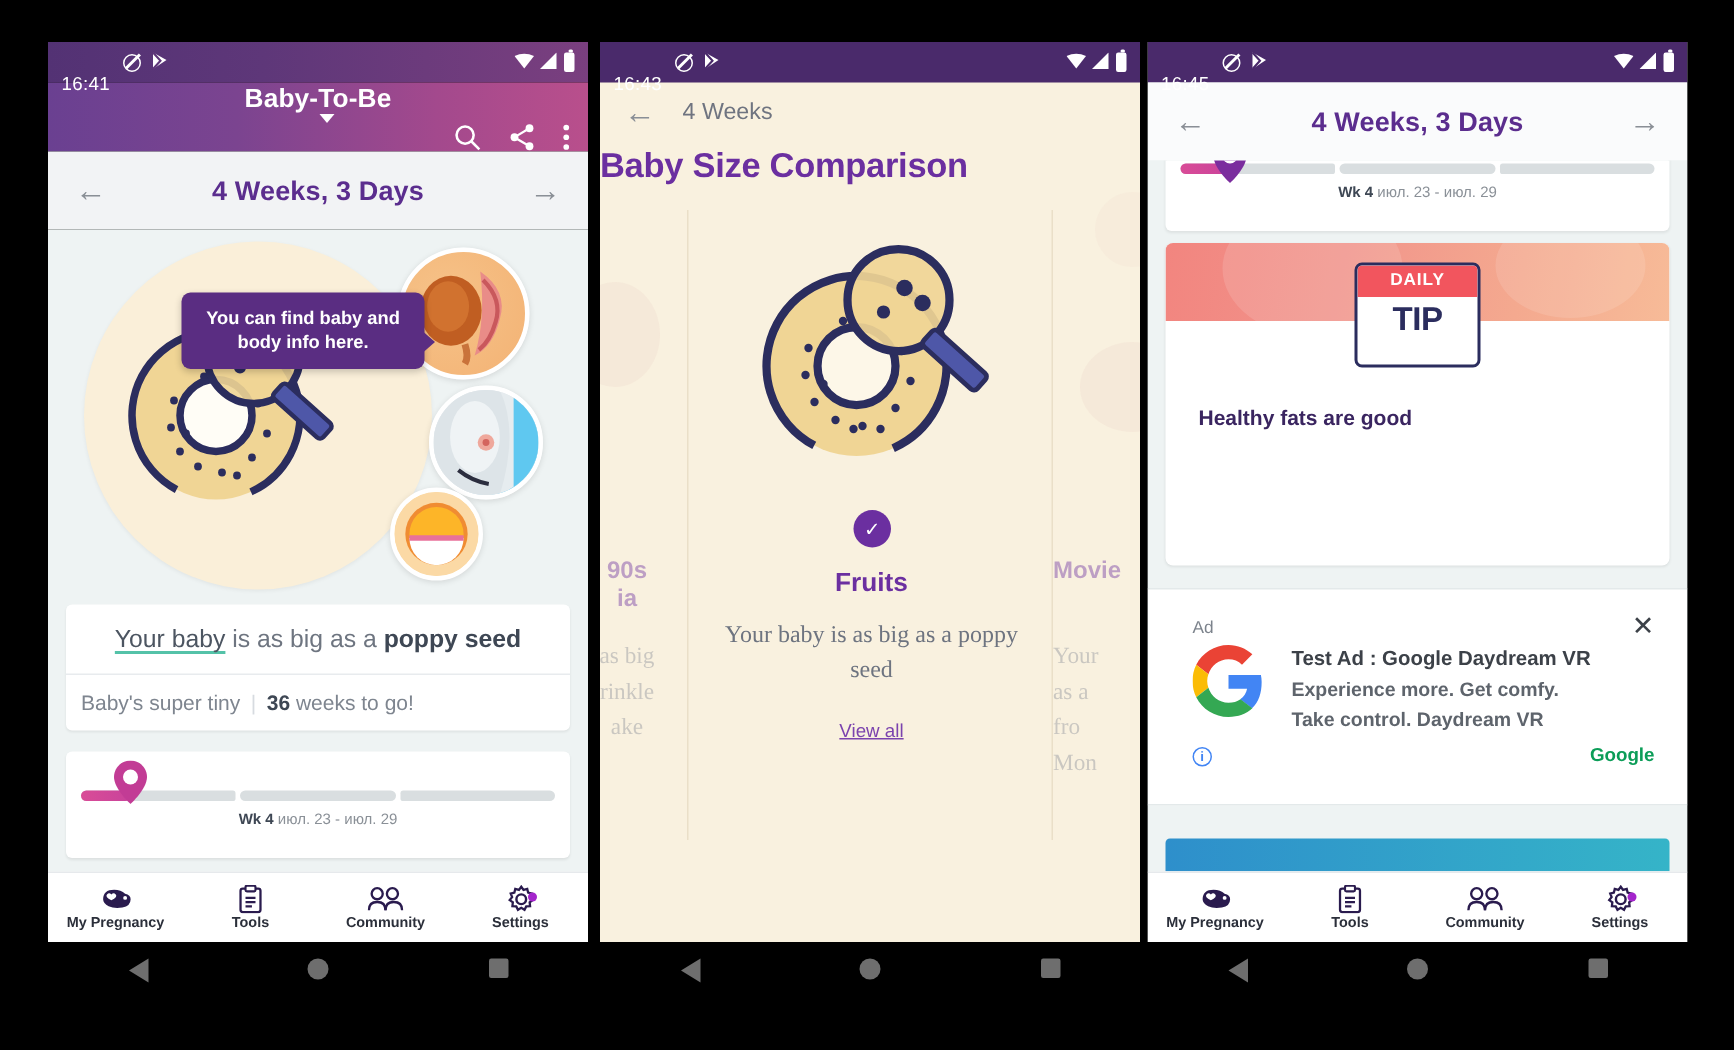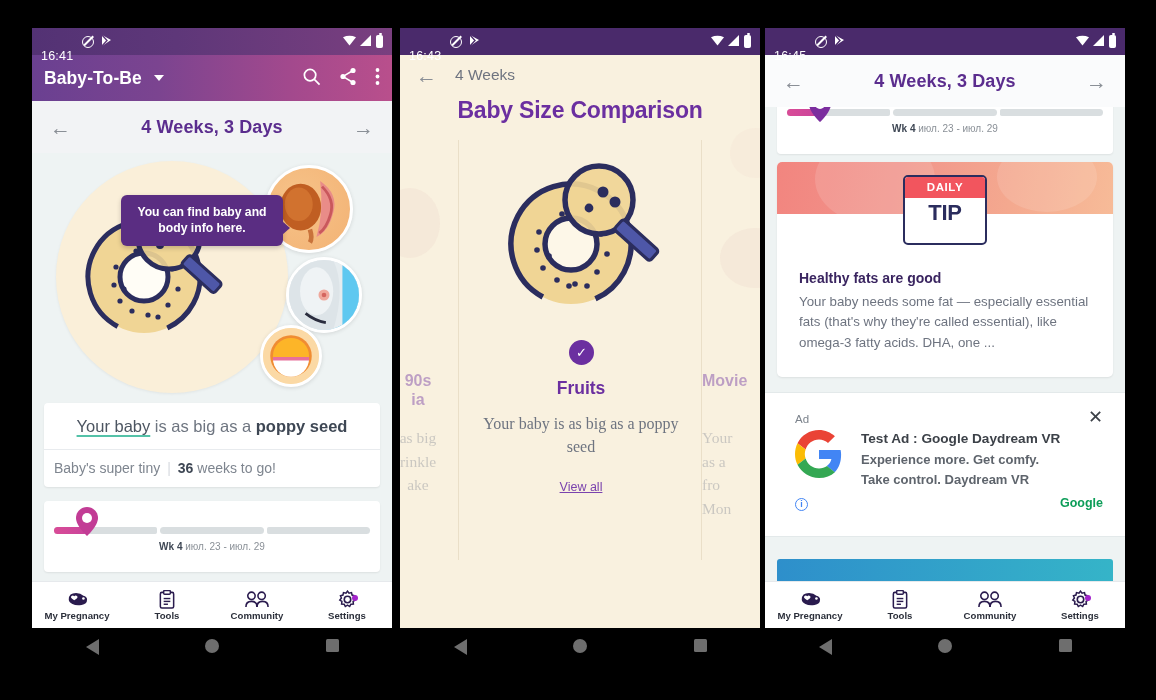--- a/index.html
+++ b/index.html
@@ -35,20 +35,21 @@
   .ic-bat { width: 7px; height: 13px; border: 1.4px solid #fff; border-radius: 1.5px; background: #fff; position: relative; }
   .ic-bat::before { content:""; position: absolute; top:-3px; left:1.5px; width:3px; height:2px; background:#fff; border-radius:1px;}
   .ic-dnd { width: 12px; height: 12px; border: 1.5px solid #fff; border-radius: 50%; position: relative; }
   .ic-dnd::after { content:""; position:absolute; left:-1px; top:3.5px; width:13px; height:1.5px; background:#fff; transform: rotate(-45deg); }
 
   
   .appbar {
     height: 46px; display: flex; align-items: center; padding: 0 12px;
     background: linear-gradient(90deg,#6A4091 0%, #7b4490 35%, #a3498d 72%, #b94f8c 100%);
     color: #fff;
+    flex-direction: column;
   }
   .appbar-title { font-size: 17.5px; font-weight: 600; letter-spacing: .1px; }
   .caret-down {
     width: 0; height: 0; margin-left: 12px;
     border-left: 5px solid transparent; border-right: 5px solid transparent; border-top: 6px solid #fff;
   }
   .appbar-actions { margin-left: auto; display: flex; align-items: center; gap: 18px; }
 
   
   .weeknav {
@@ -118,21 +119,21 @@
   }
   .navitem { flex: 1; text-align: center; position: relative; }
   .navitem .nlabel { font-size: 9.6px; font-weight: 700; color: #2B2F3A; margin-top: 1px; }
   .navitem .nicon { height: 19px; display: flex; align-items: center; justify-content: center; }
   .badge-dot { position: absolute; width: 6px; height: 6px; border-radius: 50%; background: #A425CC; top: 5px; left: 50%; margin-left: 5px; }
 
   
   .s2 { background: #F9F1DF; }
   .s2-nav { height: 40px; display: flex; align-items: center; padding: 0 16px; gap: 18px; }
   .s2-nav .t { font-size: 15.5px; color: #6F7480; font-weight: 500; }
-  .s2-title { text-align: center; font-size: 23px; font-weight: 700; color: #6B2FA0; letter-spacing: -.2px; margin-top: 2px; }
+  .s2-title { font-size: 23px; font-weight: 700; color: #6B2FA0; letter-spacing: -.2px; margin-top: 2px; }
   .carousel { position: absolute; top: 112px; left: 0; width: 360px; height: 420px; display: flex; }
   .cpanel { position: relative; height: 420px; }
   .cpanel.side { width: 58px; opacity: .42; }
   .cpanel.center { width: 244px; border-left: 1px solid #EADFC8; border-right: 1px solid #EADFC8; }
   .c2-art { position: absolute; left: 36px; top: 12px; width: 172px; height: 172px; }
   .check {
     position: absolute; left: 110px; top: 200px; width: 25px; height: 25px; border-radius: 50%;
     background: #6B2FA0; color: #fff; font-size: 13px; display: flex; align-items: center; justify-content: center;
   }
   .c2-cat { position: absolute; top: 238px; left: 0; width: 244px; text-align: center; font-size: 17.5px; font-weight: 700; color: #6B2FA0; }
@@ -550,21 +551,20 @@
         <div class="tipcard">
           <div class="tip-banner">
             <div class="b1"></div>
             <div class="b2"></div>
           </div>
           <div class="tipbox">
             <div class="daily">DAILY</div>
             <div class="tipw">TIP</div>
           </div>
           <div class="tip-head">Healthy fats are good</div>
-          <div class="tip-body">Your baby needs some fat — especially essential fats (that's why they're called essential), like omega-3 fatty acids. DHA, one ...</div>
         </div>
 
         <div class="adcard">
           <div class="ad-lbl">Ad</div>
           <div class="ad-close">✕</div>
           <svg class="glogo" viewBox="0 0 48 48">
             <path fill="#EA4335" d="M24 9.5c3.5 0 6.6 1.2 9 3.6l6.9-6.9C35.6 2.4 30.2 0 24 0 14.6 0 6.4 5.4 2.5 13.2l8.1 6.3C12.4 13.8 17.7 9.5 24 9.5z"></path>
             <path fill="#4285F4" d="M46.1 24.6c0-1.6-.2-3.2-.5-4.6H24v9.1h12.4c-.5 2.9-2.2 5.3-4.6 7l7.9 6.1c4.6-4.3 6.4-10.5 6.4-17.6z"></path>
             <path fill="#FBBC05" d="M10.6 28.5c-.5-1.4-.8-2.9-.8-4.5s.3-3.1.8-4.5l-8.1-6.3C.9 16.4 0 20.1 0 24s.9 7.6 2.5 10.8l8.1-6.3z"></path>
             <path fill="#34A853" d="M24 48c6.5 0 11.9-2.1 15.9-5.8l-7.9-6.1c-2.2 1.5-5 2.4-8 2.4-6.3 0-11.6-4.3-13.4-10l-8.1 6.3C6.4 42.6 14.6 48 24 48z"></path>

